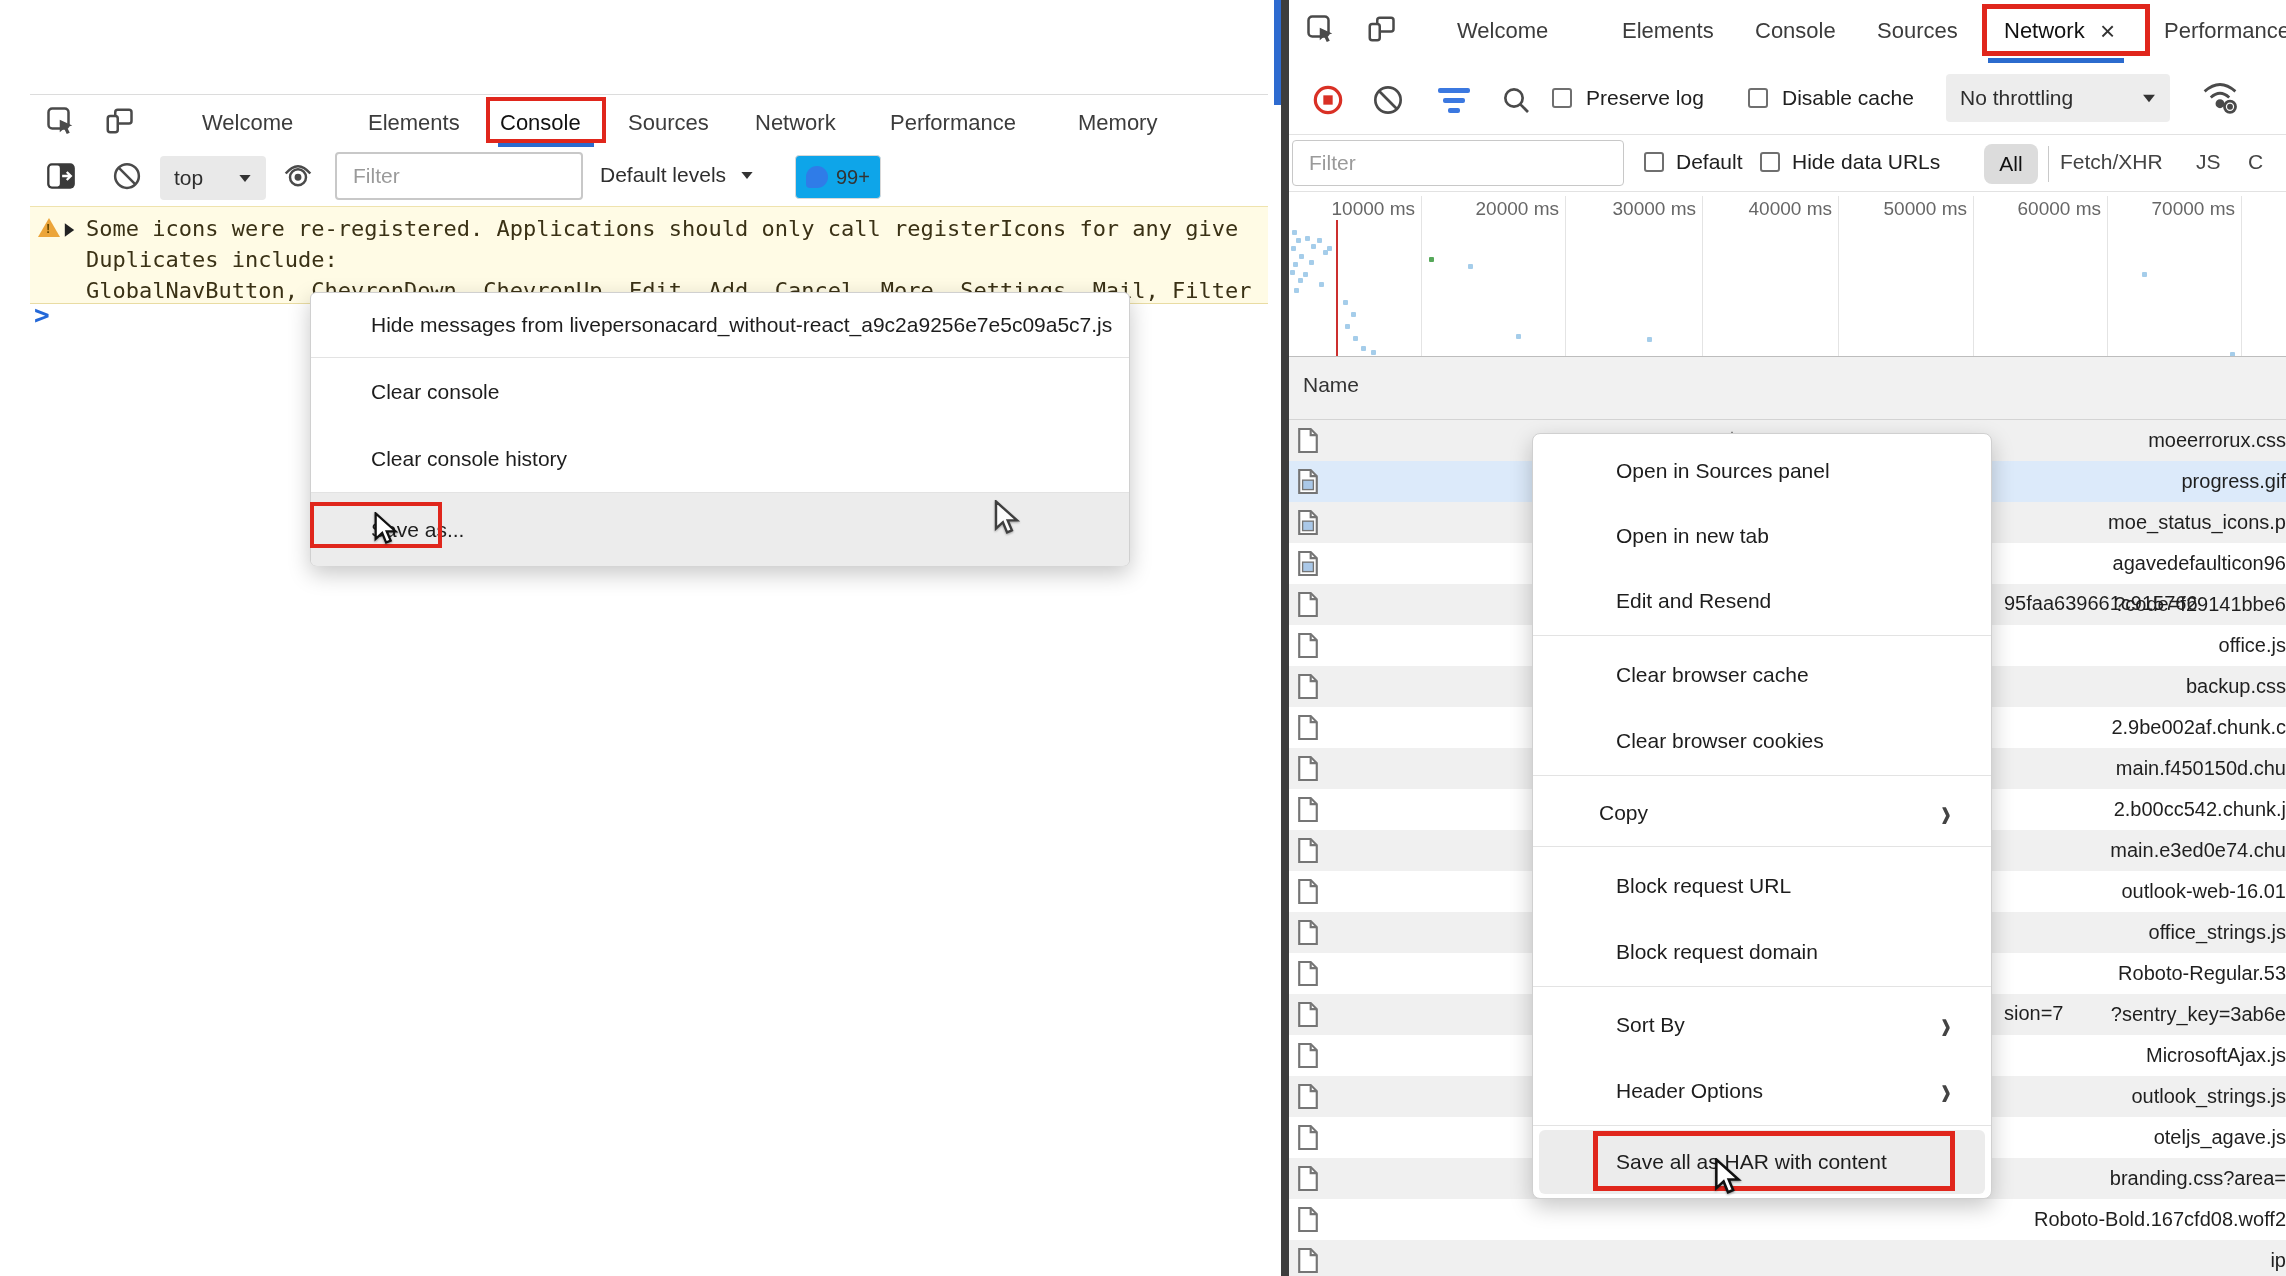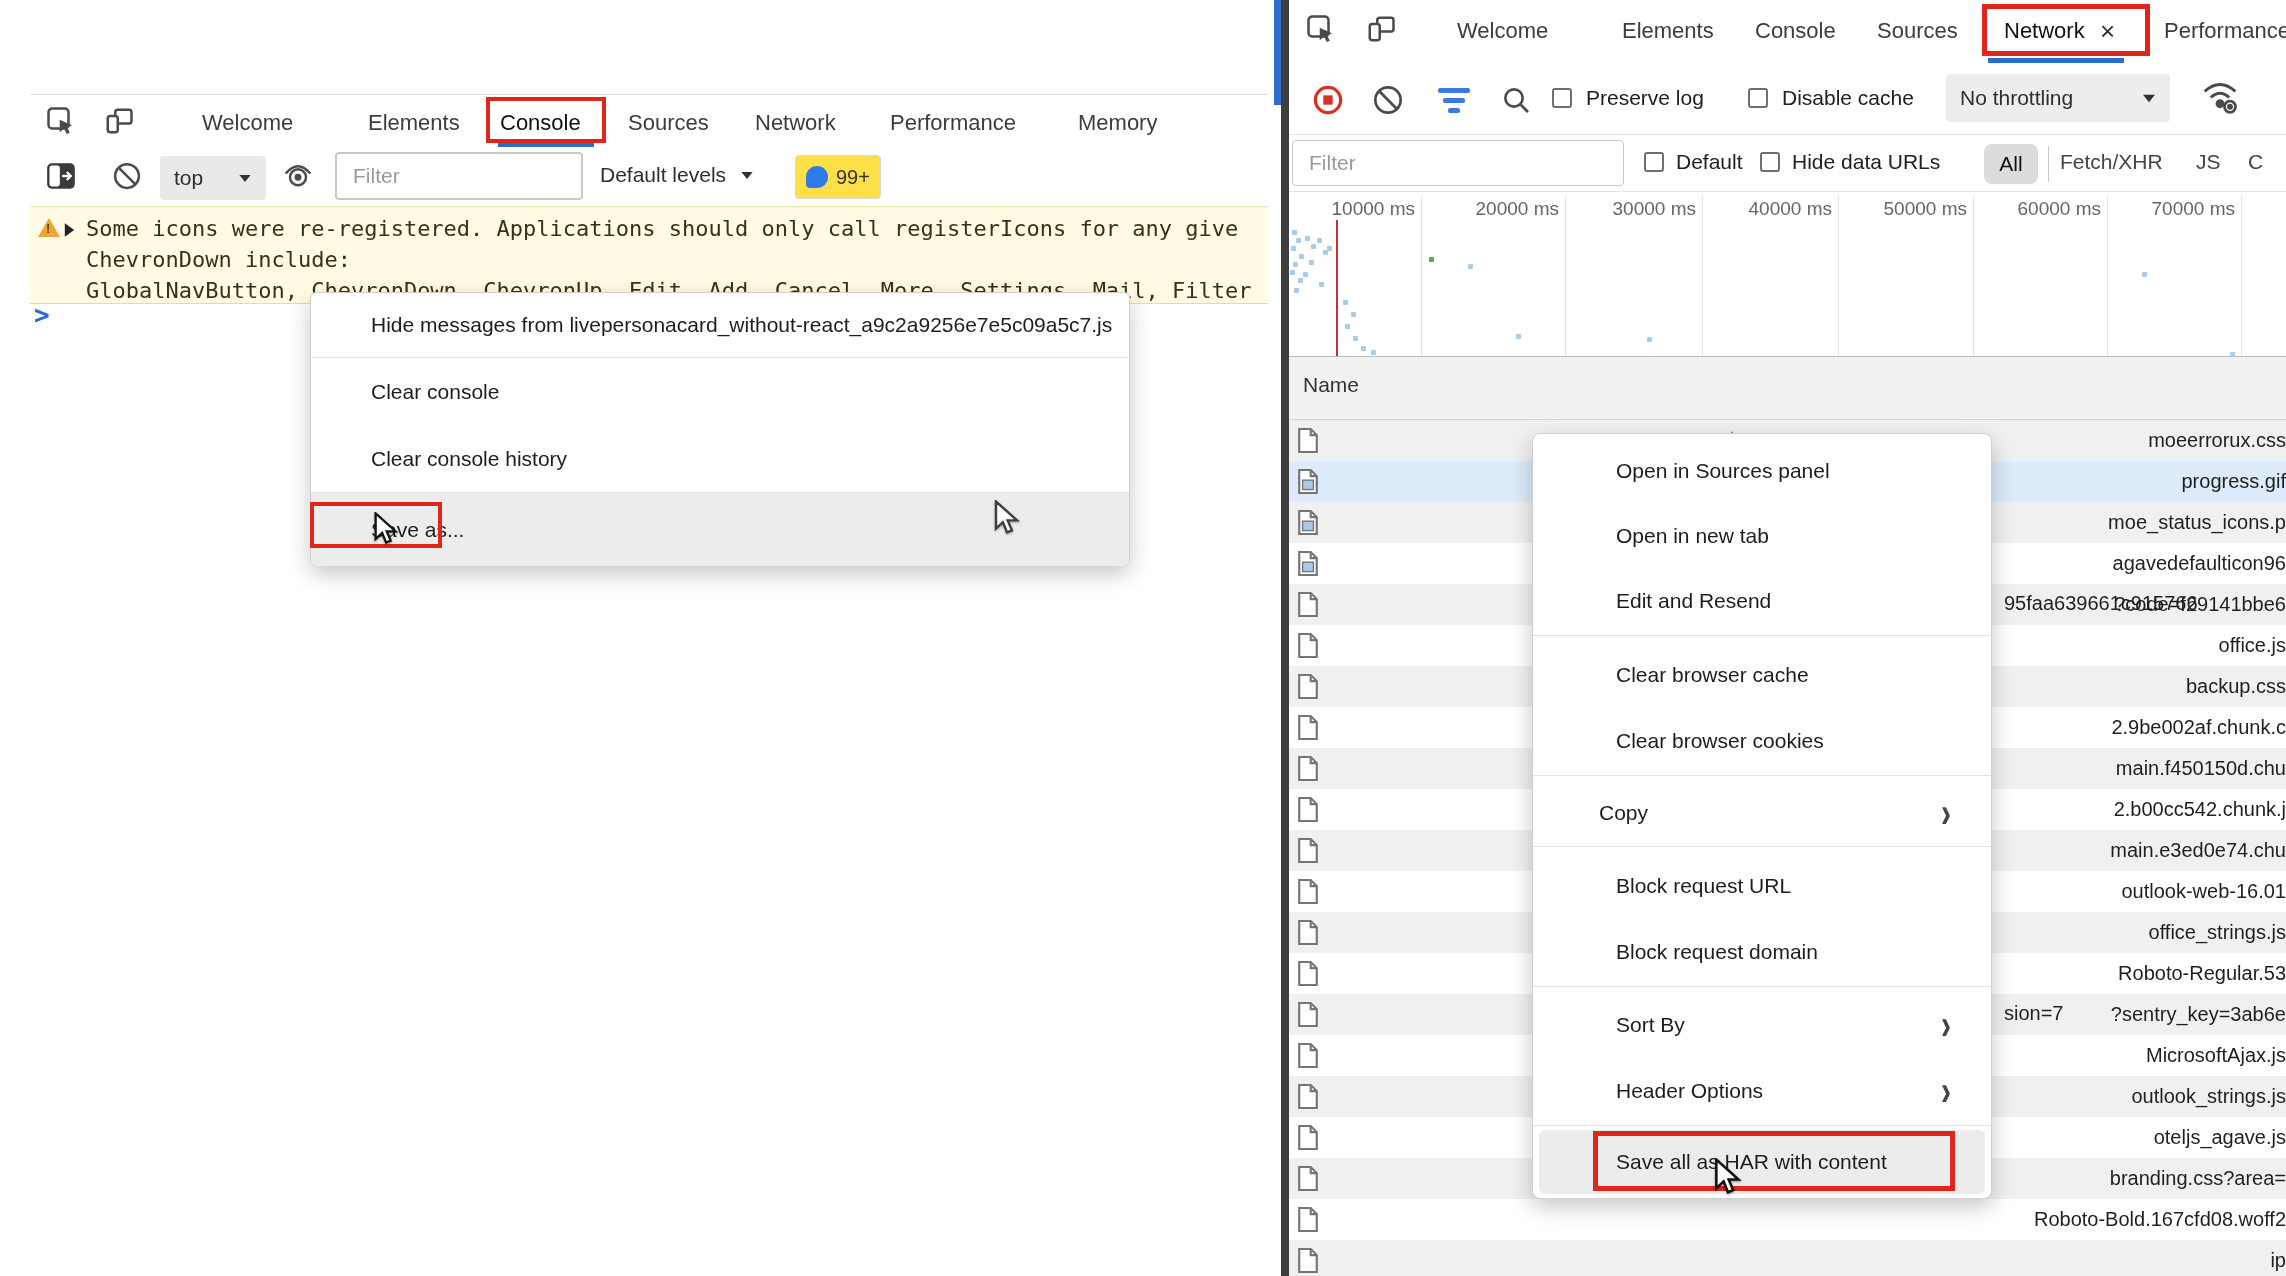--- a/index.html
+++ b/index.html
@@ -21,21 +21,21 @@
   .warn-tri span{position:absolute;left:-3px;top:3px;font-size:13px;font-weight:bold;color:#6b4a00;}
   .tri-right{width:0;height:0;border-top:8px solid transparent;border-bottom:8px solid transparent;
              border-left:11px solid #222;}
   .tri-down{width:0;height:0;border-left:7px solid transparent;border-right:7px solid transparent;
             border-top:9px solid #333;display:inline-block;}
   .toolbtn{display:flex;align-items:center;}
   .dd{background:#e9e9e9;border-radius:4px;display:flex;align-items:center;justify-content:space-between;
       padding:0 14px;box-sizing:border-box;font-size:21px;color:#2e2e2e;}
   .inputbox{background:#fff;border:2px solid #c8c8c8;border-radius:4px;box-sizing:border-box;
             font-size:21px;color:#9a9a9a;display:flex;align-items:center;padding:0 16px;}
-  .badge{background:#fde047;border:1px solid #d8d8d8;border-radius:4px;display:flex;align-items:center;
+  .badge{background:#0ea5e9;border:1px solid #d8d8d8;border-radius:4px;display:flex;align-items:center;
          padding:0 10px;box-sizing:border-box;font-size:20px;color:#333;gap:8px;}
   .bubble{width:22px;height:22px;border-radius:50% 50% 50% 4px;background:#2f7ce8;}
 
   .menu{background:#fff;border:1px solid #d0d0d0;border-radius:6px;
         box-shadow:0 8px 22px rgba(0,0,0,.22);box-sizing:border-box;}
   .mi{position:absolute;left:0;right:0;display:flex;align-items:center;font-size:21px;color:#1d1d1d;
       white-space:nowrap;}
   .mi .lbl{padding-left:60px;}
   .msep{position:absolute;left:0;right:0;height:1px;background:#e3e3e3;}
   .chev{position:absolute;right:40px;font-size:30px;color:#444;font-weight:bold;
@@ -124,21 +124,21 @@
     <span class="bubble"></span>
     <span>99+</span>
   </div>
 
   <div id="lt-band" class="abs" style="left:30px;top:206px;width:1238px;height:96px;"></div>
   <div class="abs warn-tri" style="left:38px;top:218px;">
       <span>!</span>
     </div>
   <div class="abs tri-right" style="left:64px;top:222px;transform:scale(.85);"></div>
   <div class="abs warnline mono" style="left:86px;top:214px;">Some icons were re-registered. Applications should only call registerIcons for any give</div>
-  <div class="abs warnline mono" style="left:86px;top:245px;">ChevronDown include:</div>
+  <div class="abs warnline mono" style="left:86px;top:245px;">Duplicates include:</div>
   <div class="abs warnline mono" style="left:86px;top:276px;">GlobalNavButton, ChevronDown, ChevronUp, Edit, Add, Cancel, More, Settings, Mail, Filter</div>
   <div class="abs mono" style="left:34px;top:300px;font-size:26px;font-weight:bold;color:#2468d8;">&gt;</div>
 
   <div class="abs menu" style="left:270px;top:292px;width:820px;height:274px;margin-left:40px;">
     <div class="mi" style="top:0;height:64px;">
       <span class="lbl">Hide messages from livepersonacard_without-react_a9c2a9256e7e5c09a5c7.js</span>
     </div>
     <div class="msep" style="top:64px;"></div>
     <div class="mi" style="top:65px;height:68px;">
       <span class="lbl">Clear console</span>

